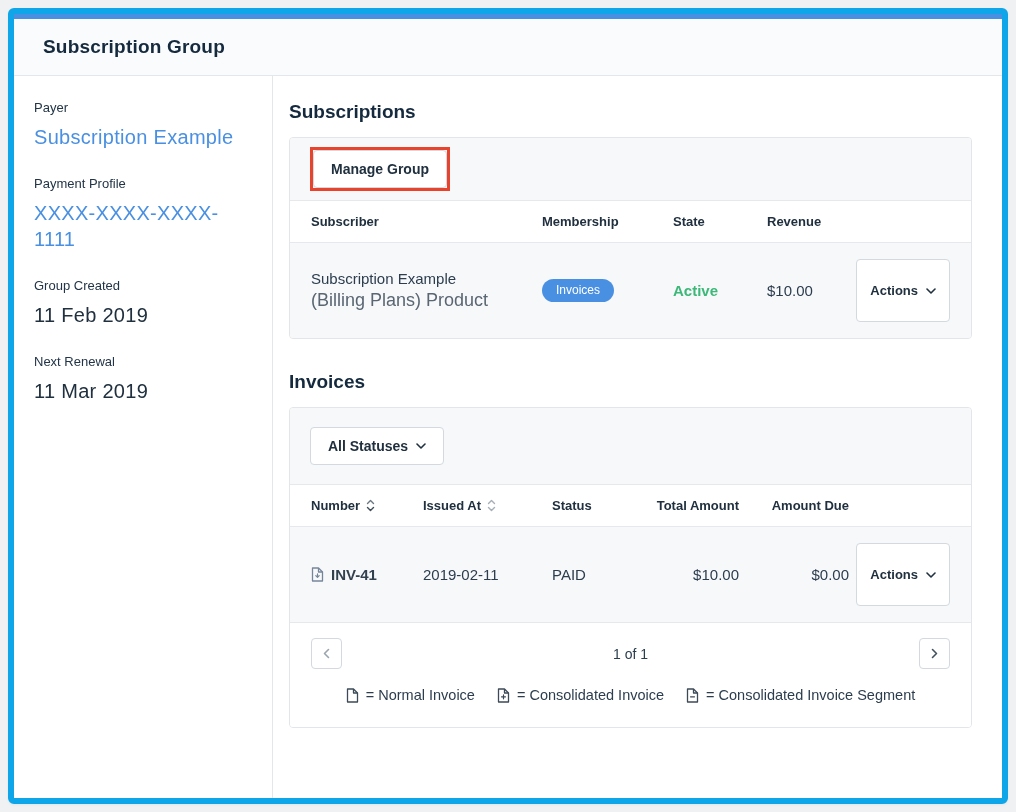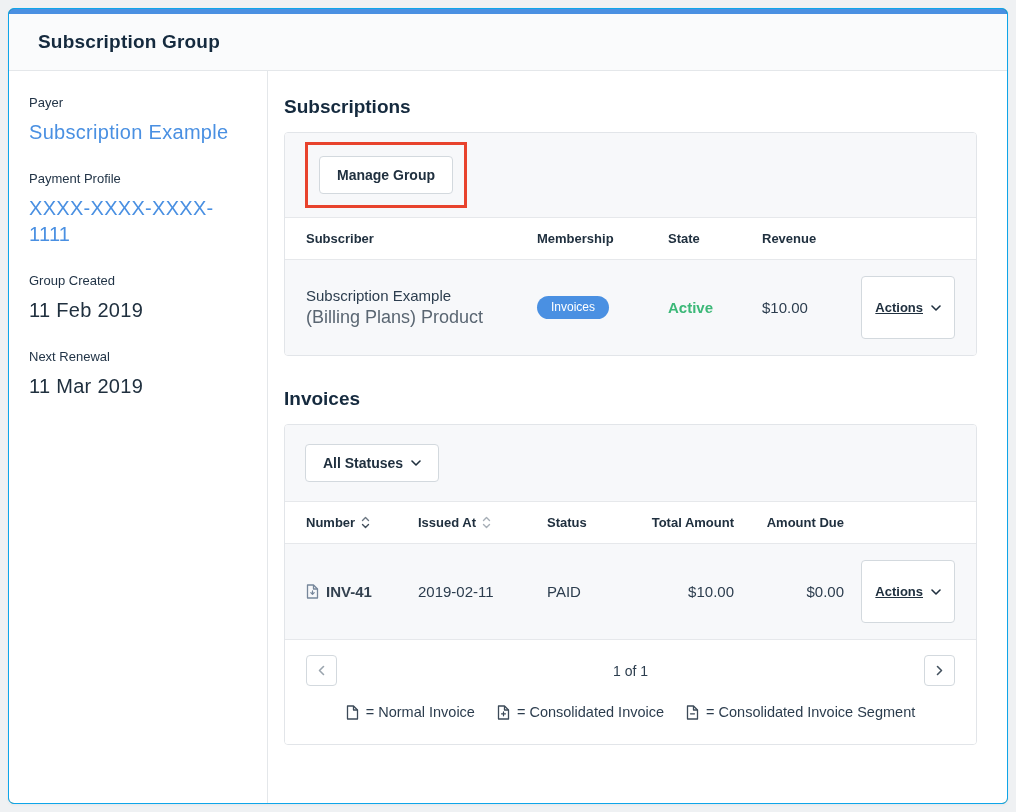--- a/index.html
+++ b/index.html
@@ -5,21 +5,21 @@
   * { box-sizing: border-box; margin: 0; padding: 0; }
   html, body { width: 1016px; height: 812px; }
   body {
     background: #eff1f3;
     font-family: "Liberation Sans", sans-serif;
     color: #20303f;
   }
   .page { padding: 8px; width: 1016px; height: 812px; }
   .panel {
     background: #0f766e;
-    border: 1px solid #0ea5e9;
+    border: 6px solid #0ea5e9;
     border-radius: 6px;
     height: 796px;
     overflow: hidden;
     display: flex;
     flex-direction: column;
     box-shadow: 0 1px 3px rgba(20,40,60,.05);
   }
   .accent-bar { height: 5px; background: #4a90e2; flex: 0 0 auto; }
   .panel-header {
     background: #fafbfc;
@@ -47,38 +47,38 @@
 
   
   .main { flex: 1; padding: 25px 30px 30px 16px; min-width: 0; }
   .section-heading { font-size: 19px; font-weight: 700; color: #152a3e; margin: 0 0 14px 0; }
   .section-heading.second { margin-top: 32px; }
 
   .card { border: 1px solid #e2e5e9; border-radius: 4px; background: #fff; overflow: hidden; }
   .card-toolbar { background: #f7f8fa; border-bottom: 1px solid #e6e8eb; padding: 9px 20px; }
   .card-toolbar.inv { padding: 19px 20px; }
 
-  .annotation { display: inline-block; border: 3px solid #e8432d; padding: 11px; }
+  .annotation { display: inline-block; border: 3px solid #e8432d; padding: 0; }
 
   .btn {
     background: #fff;
     border: 1px solid #d3d9de;
     border-radius: 4px;
     padding: 11px 17px;
     font-family: inherit;
     font-size: 14px;
     font-weight: 700;
     color: #20303f;
     display: inline-flex;
     align-items: center;
     gap: 8px;
     cursor: pointer;
     line-height: 1;
   }
-  .btn-sm { padding: 24px 13px; font-size: 13px; text-decoration: underline; }
+  .btn-sm { padding: 24px 13px; font-size: 13px; }
   .chev { flex: 0 0 auto; }
 
   
   .sub-grid {
     display: grid;
     grid-template-columns: 231px 131px 94px 1fr 110px;
     align-items: center;
     padding-left: 21px;
     padding-right: 21px;
   }

